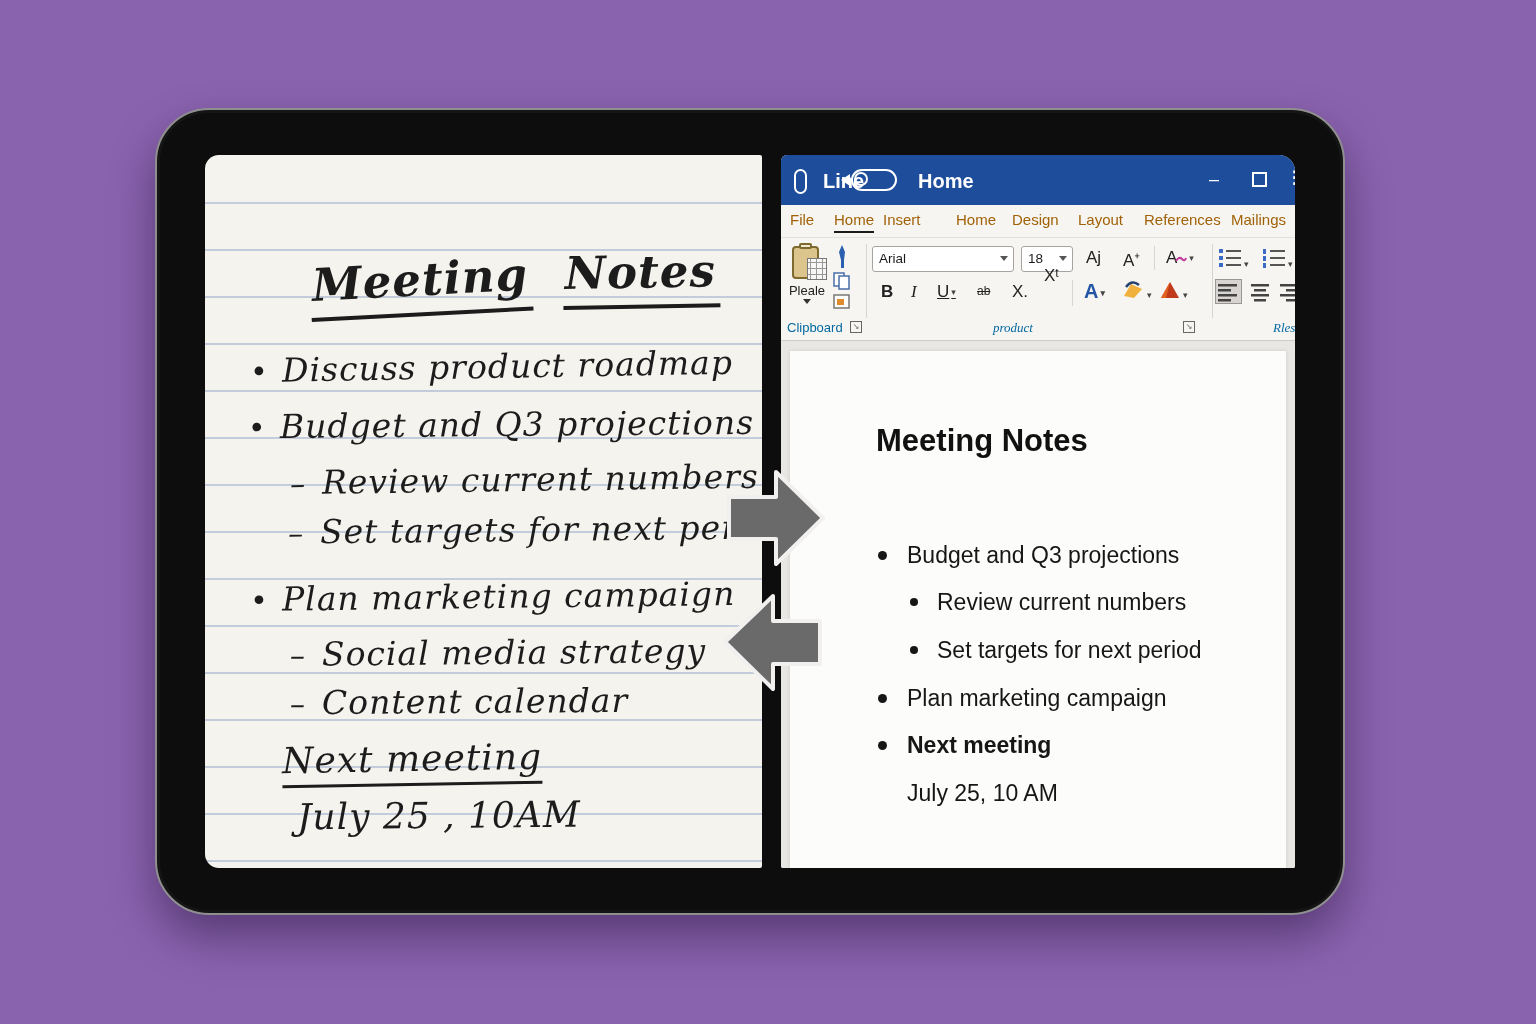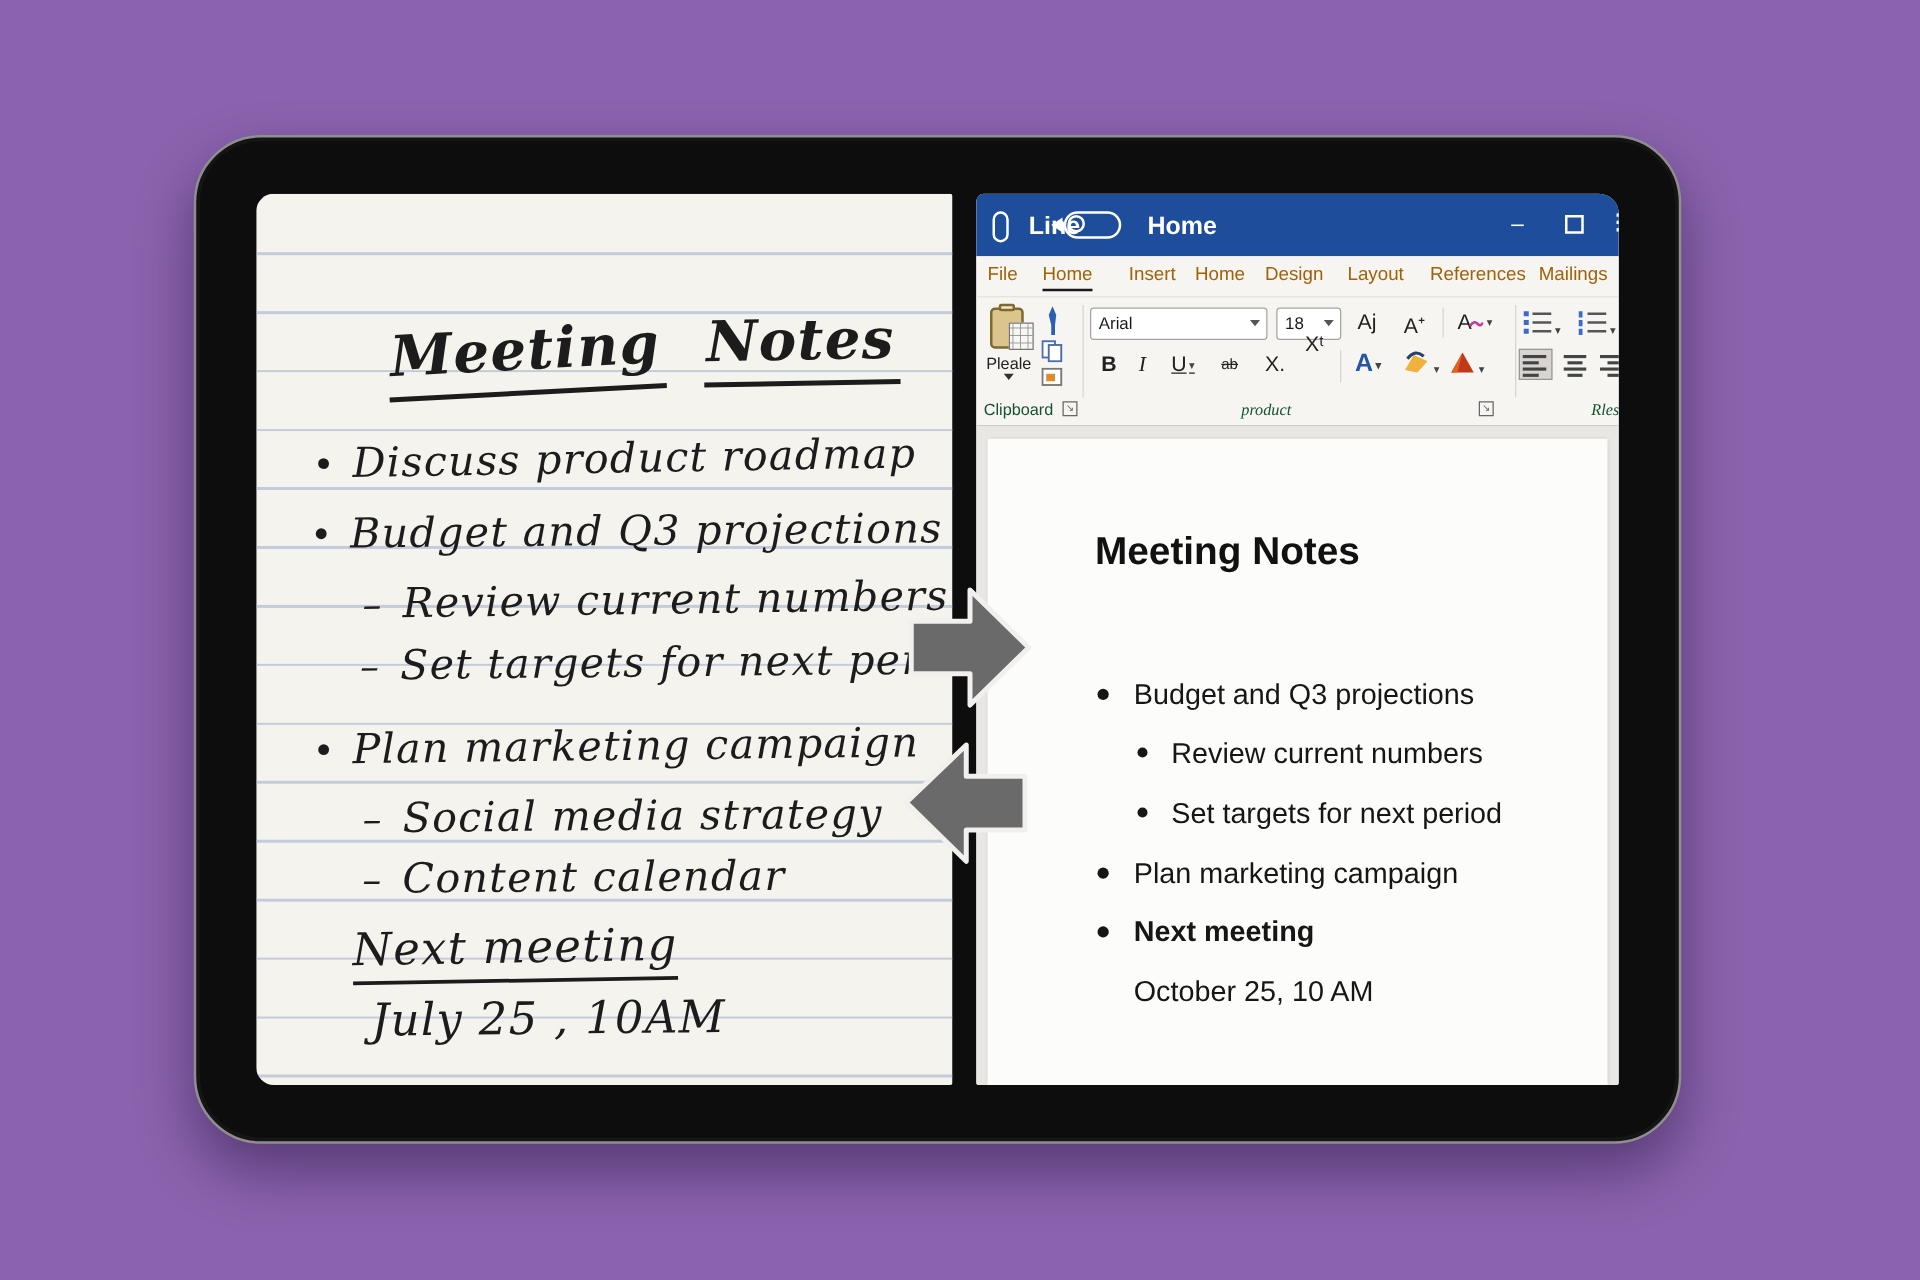--- a/index.html
+++ b/index.html
@@ -49,21 +49,21 @@
   .win-more{position:absolute;left:505px;top:12px;font-size:17px;font-weight:bold;letter-spacing:0}
 
   .menubar{position:absolute;left:0;top:50px;width:514px;height:33px;background:var(--ribbon-bg);
     border-bottom:1px solid #e2e0dc;font-size:15px;color:#a16207}
   .menu-item{position:absolute;top:6px;cursor:default;white-space:nowrap}
   .menu-item.active{font-weight:500;border-bottom:2.5px solid #1a1a1a;padding-bottom:3px}
 
   .ribbon{position:absolute;left:0;top:83px;width:514px;height:103px;background:var(--ribbon-bg);
     border-bottom:1px solid #cfccc8;color:#333}
   .vsep{position:absolute;top:6px;width:1px;height:74px;background:#d8d5d1}
-  .grp-label{position:absolute;top:82px;font-size:13px;color:#14532d;white-space:nowrap}
+  .grp-label{position:absolute;top:82px;font-size:13px;color:#0369a1;white-space:nowrap}
   .launcher{position:absolute;width:12px;height:12px;border:1.5px solid #666;font-size:8px;
     line-height:9px;text-align:center;color:#666}
   .launcher::after{content:"↘"}
   .dd::after{content:"▾";font-size:9px;color:#444;margin-left:2px;vertical-align:2px}
 
   
   .clip-back{position:absolute;left:11px;top:8px;width:27px;height:33px;background:#dcc58c;
     border:2.5px solid #7d6a2e;border-radius:4px}
   .clip-top{position:absolute;left:18px;top:5px;width:13px;height:6px;background:#efe7cf;border:2px solid #7d6a2e;border-radius:2px}
   .clip-page{position:absolute;left:26px;top:20px;width:20px;height:22px;background:#f7f7f5;border:1.5px solid #777;
@@ -158,21 +158,21 @@
         </div>
       <span class="tb-label" style="left:137px">Home</span>
       <span class="win-min">–</span>
       <span class="win-max"></span>
       <span class="win-more">⋮</span>
     </div>
 
     <div class="menubar">
       <span class="menu-item" style="left:9px">File</span>
       <span class="menu-item active" style="left:53px">Home</span>
-      <span class="menu-item" style="left:122px">Insert</span>
+      <span class="menu-item" style="left:102px">Insert</span>
       <span class="menu-item" style="left:175px">Home</span>
       <span class="menu-item" style="left:231px">Design</span>
       <span class="menu-item" style="left:297px">Layout</span>
       <span class="menu-item" style="left:363px">References</span>
       <span class="menu-item" style="left:450px">Mailings</span>
     </div>
 
     <div class="ribbon">
 
       <div>
@@ -277,21 +277,21 @@
     </div>
 
     <div class="docarea">
       <div class="page">
         <div class="doc-title">Meeting Notes</div>
         <div class="doc-row lvl1" style="top:191px"><span class="blt"></span><span class="txt">Budget and Q3 projections</span></div>
         <div class="doc-row lvl2" style="top:238px"><span class="blt"></span><span class="txt">Review current numbers</span></div>
         <div class="doc-row lvl2" style="top:286px"><span class="blt"></span><span class="txt">Set targets for next period</span></div>
         <div class="doc-row lvl1" style="top:334px"><span class="blt"></span><span class="txt">Plan marketing campaign</span></div>
         <div class="doc-row lvl1 bold" style="top:381px"><span class="blt"></span><span class="txt">Next meeting</span></div>
-        <div class="doc-row lvl0" style="top:429px"><span class="txt">October 25, 10 AM</span></div>
+        <div class="doc-row lvl0" style="top:429px"><span class="txt">July 25, 10 AM</span></div>
       </div>
     </div>
   </div>
 
   <svg class="arrows">
     <polygon points="729,497 776,497 776,472 823,518 776,564 776,539 729,539" fill="#6a6a6a" stroke="#f2f0ee" stroke-width="4" stroke-linejoin="round"></polygon>
     <polygon points="820,621 773,621 773,596 725,642 773,689 773,664 820,664" fill="#6a6a6a" stroke="#f2f0ee" stroke-width="4" stroke-linejoin="round"></polygon>
   </svg>
 </div>
 

